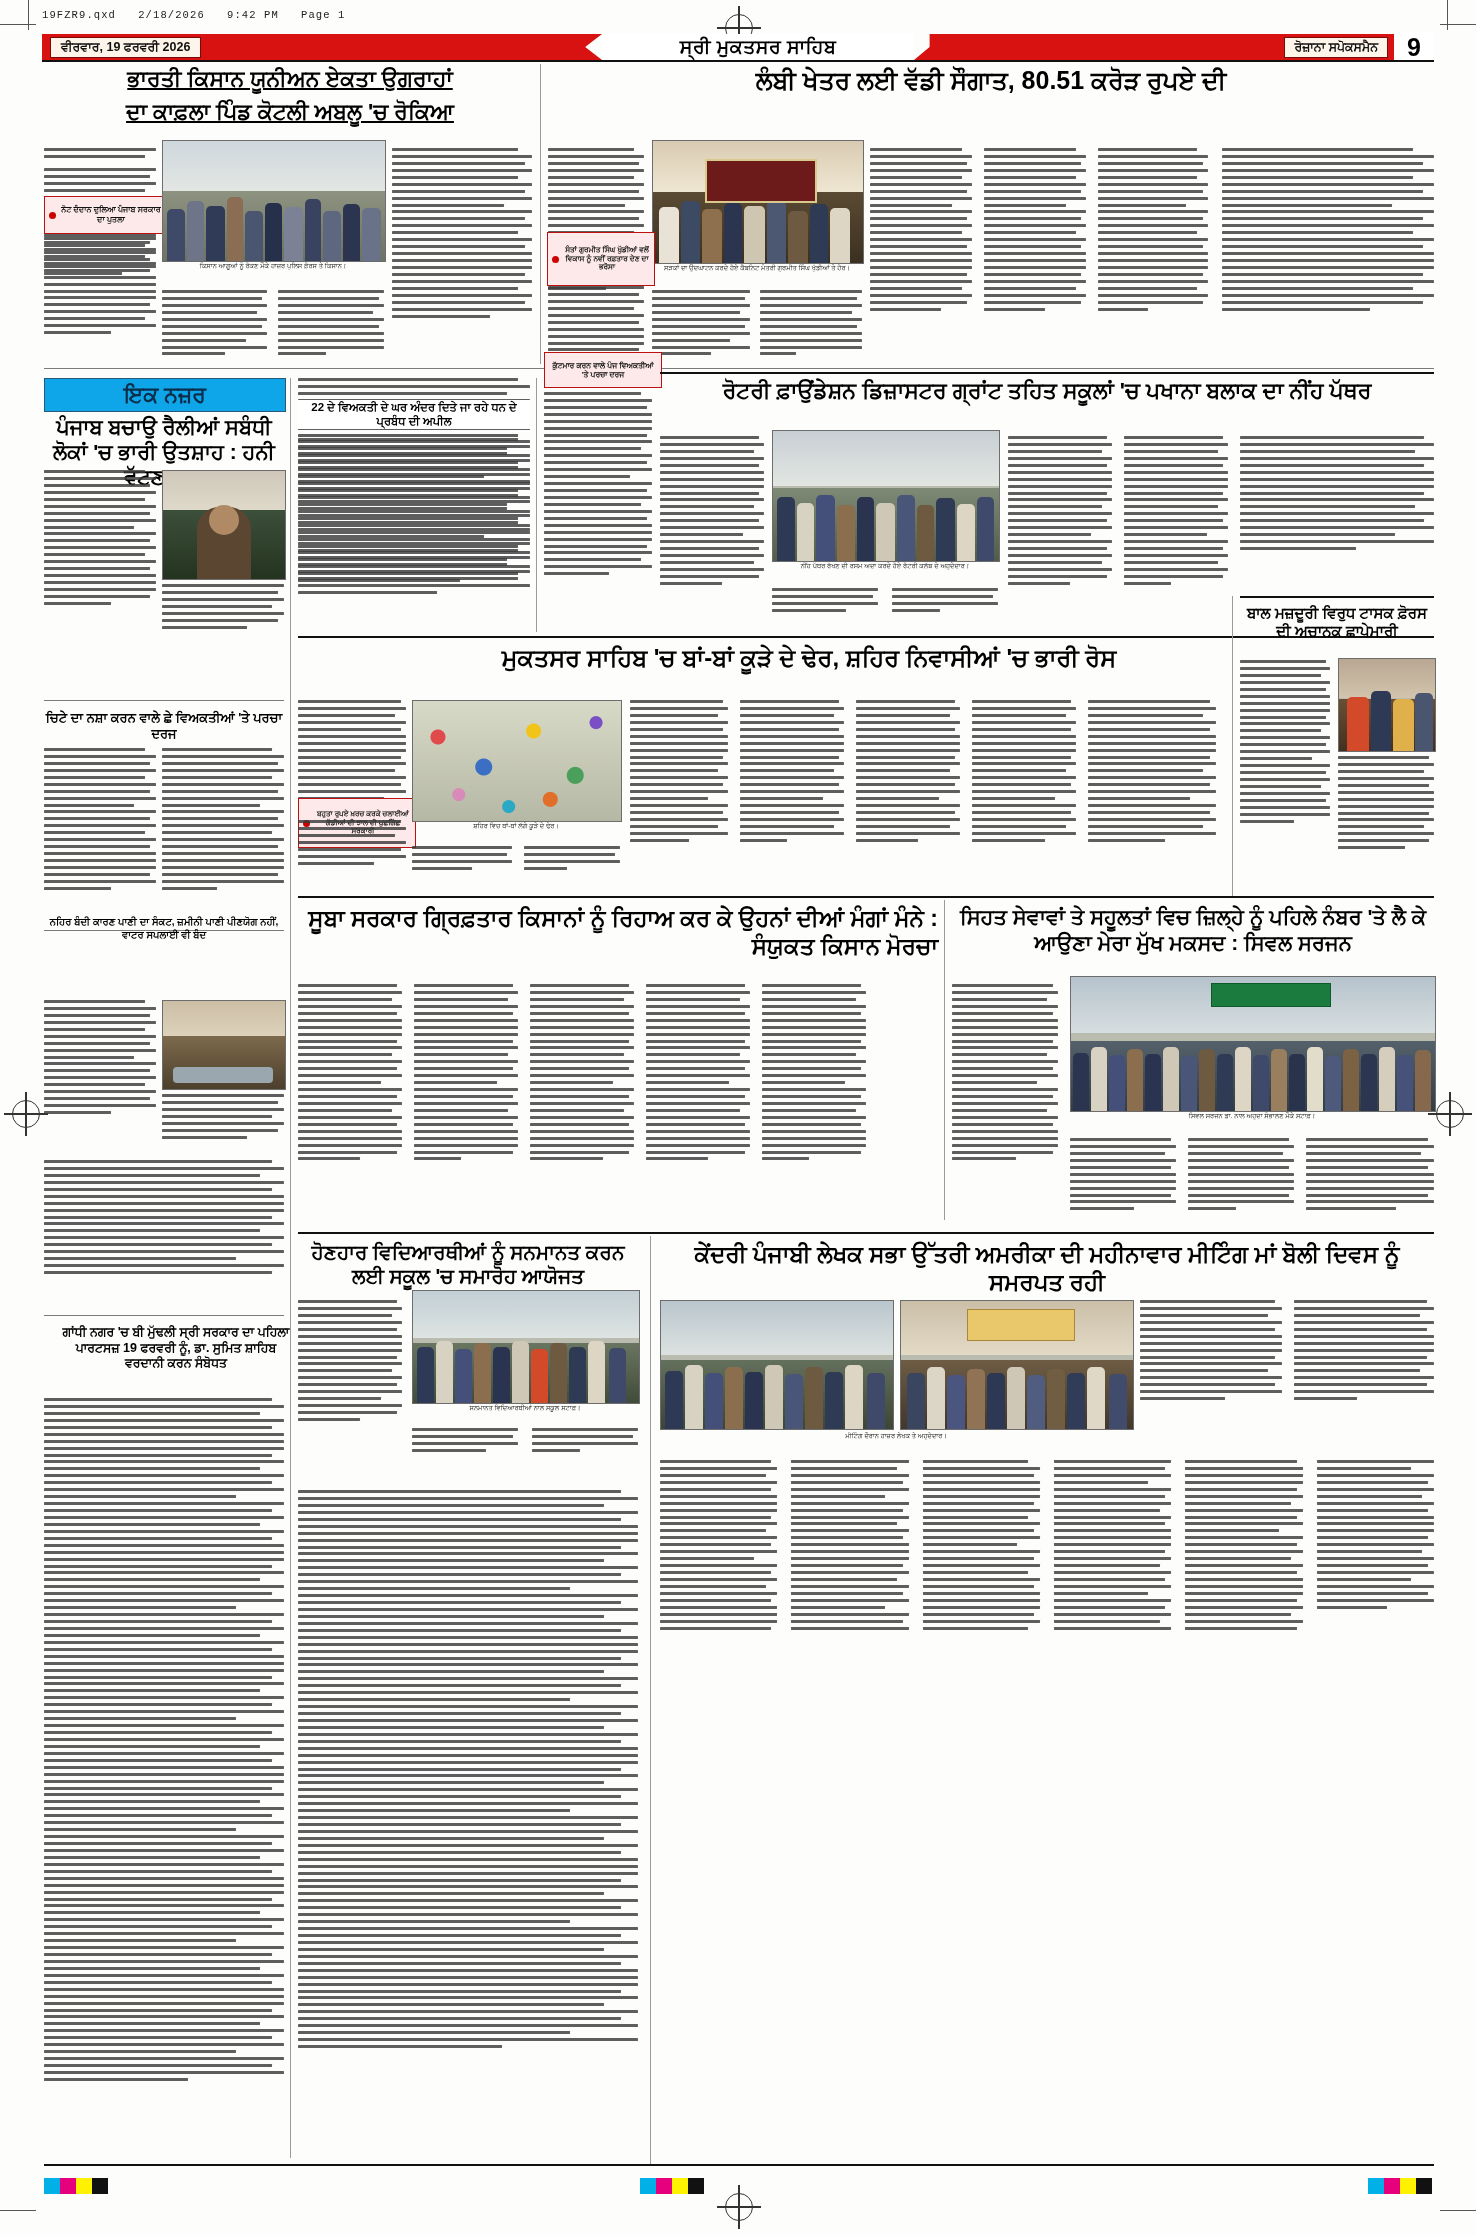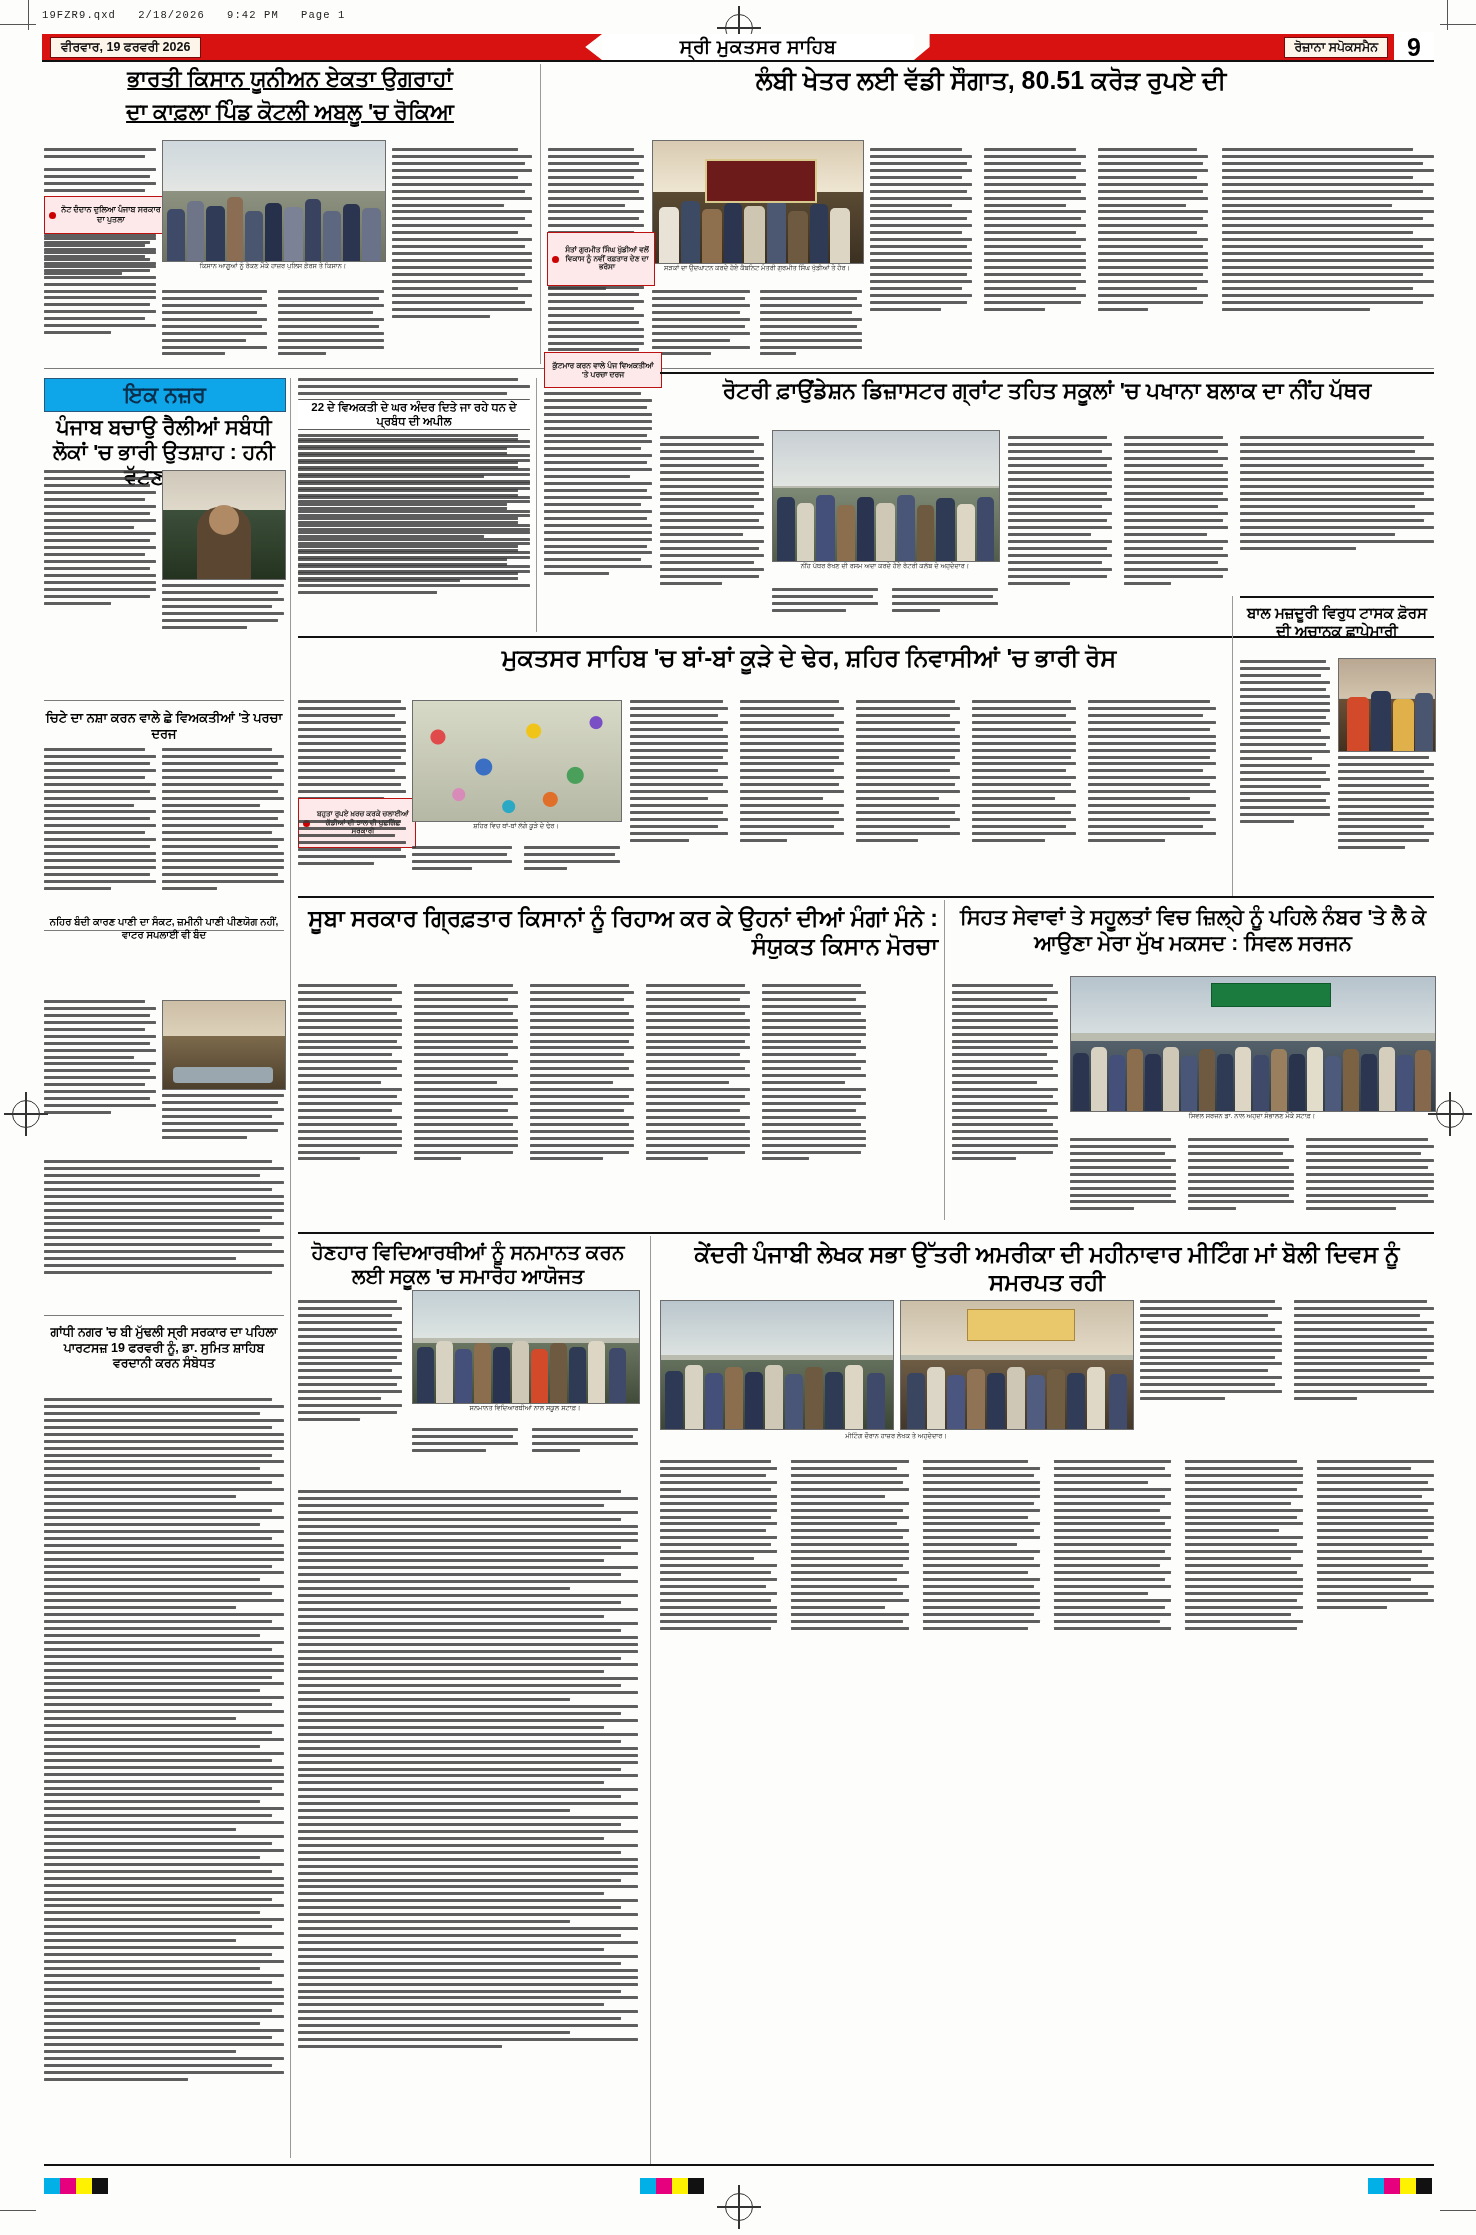--- a/index.html
+++ b/index.html
@@ -581,21 +581,21 @@
       <div class="ln s100"></div>
     <div class="ln s95"></div>
       <div class="ln s100"></div>
       <div class="ln s80"></div>
     <div class="ln s100"></div>
       <div class="ln s95"></div>
   </div>
 
   <div class="hr-rule" style="left:44px;top:1315px;width:240px;"></div>
 
-  <div class="hl xs" style="position:absolute;left:44px;top:1325px;width:240px;font-size:12.5px;line-height:1.25;">ਗਾਂਧੀ ਨਗਰ 'ਚ ਬੀ ਮੁੱਢਲੀ ਸ੍ਰੀ ਸਰਕਾਰ ਦਾ ਪਹਿਲਾ ਪਾਰਟਸਜ਼ 19 ਫਰਵਰੀ ਨੂੰ, ਡਾ. ਸੁਮਿਤ ਸ਼ਾਹਿਬ ਵਰਦਾਨੀ ਕਰਨ ਸੰਬੋਧਤ</div>
+  <div class="hl xs" style="position:absolute;left:56px;top:1325px;width:240px;font-size:12.5px;line-height:1.25;">ਗਾਂਧੀ ਨਗਰ 'ਚ ਬੀ ਮੁੱਢਲੀ ਸ੍ਰੀ ਸਰਕਾਰ ਦਾ ਪਹਿਲਾ ਪਾਰਟਸਜ਼ 19 ਫਰਵਰੀ ਨੂੰ, ਡਾ. ਸੁਮਿਤ ਸ਼ਾਹਿਬ ਵਰਦਾਨੀ ਕਰਨ ਸੰਬੋਧਤ</div>
   <div class="tx" style="left:44px;top:1398px;width:240px;height:760px;">
     <div class="ln s95"></div>
       <div class="ln s100"></div>
       <div class="ln s90"></div>
     <div class="ln s100"></div>
       <div class="ln s95"></div>
       <div class="ln s100"></div>
     <div class="ln s85"></div>
       <div class="ln s100"></div>
       <div class="ln s95"></div>

